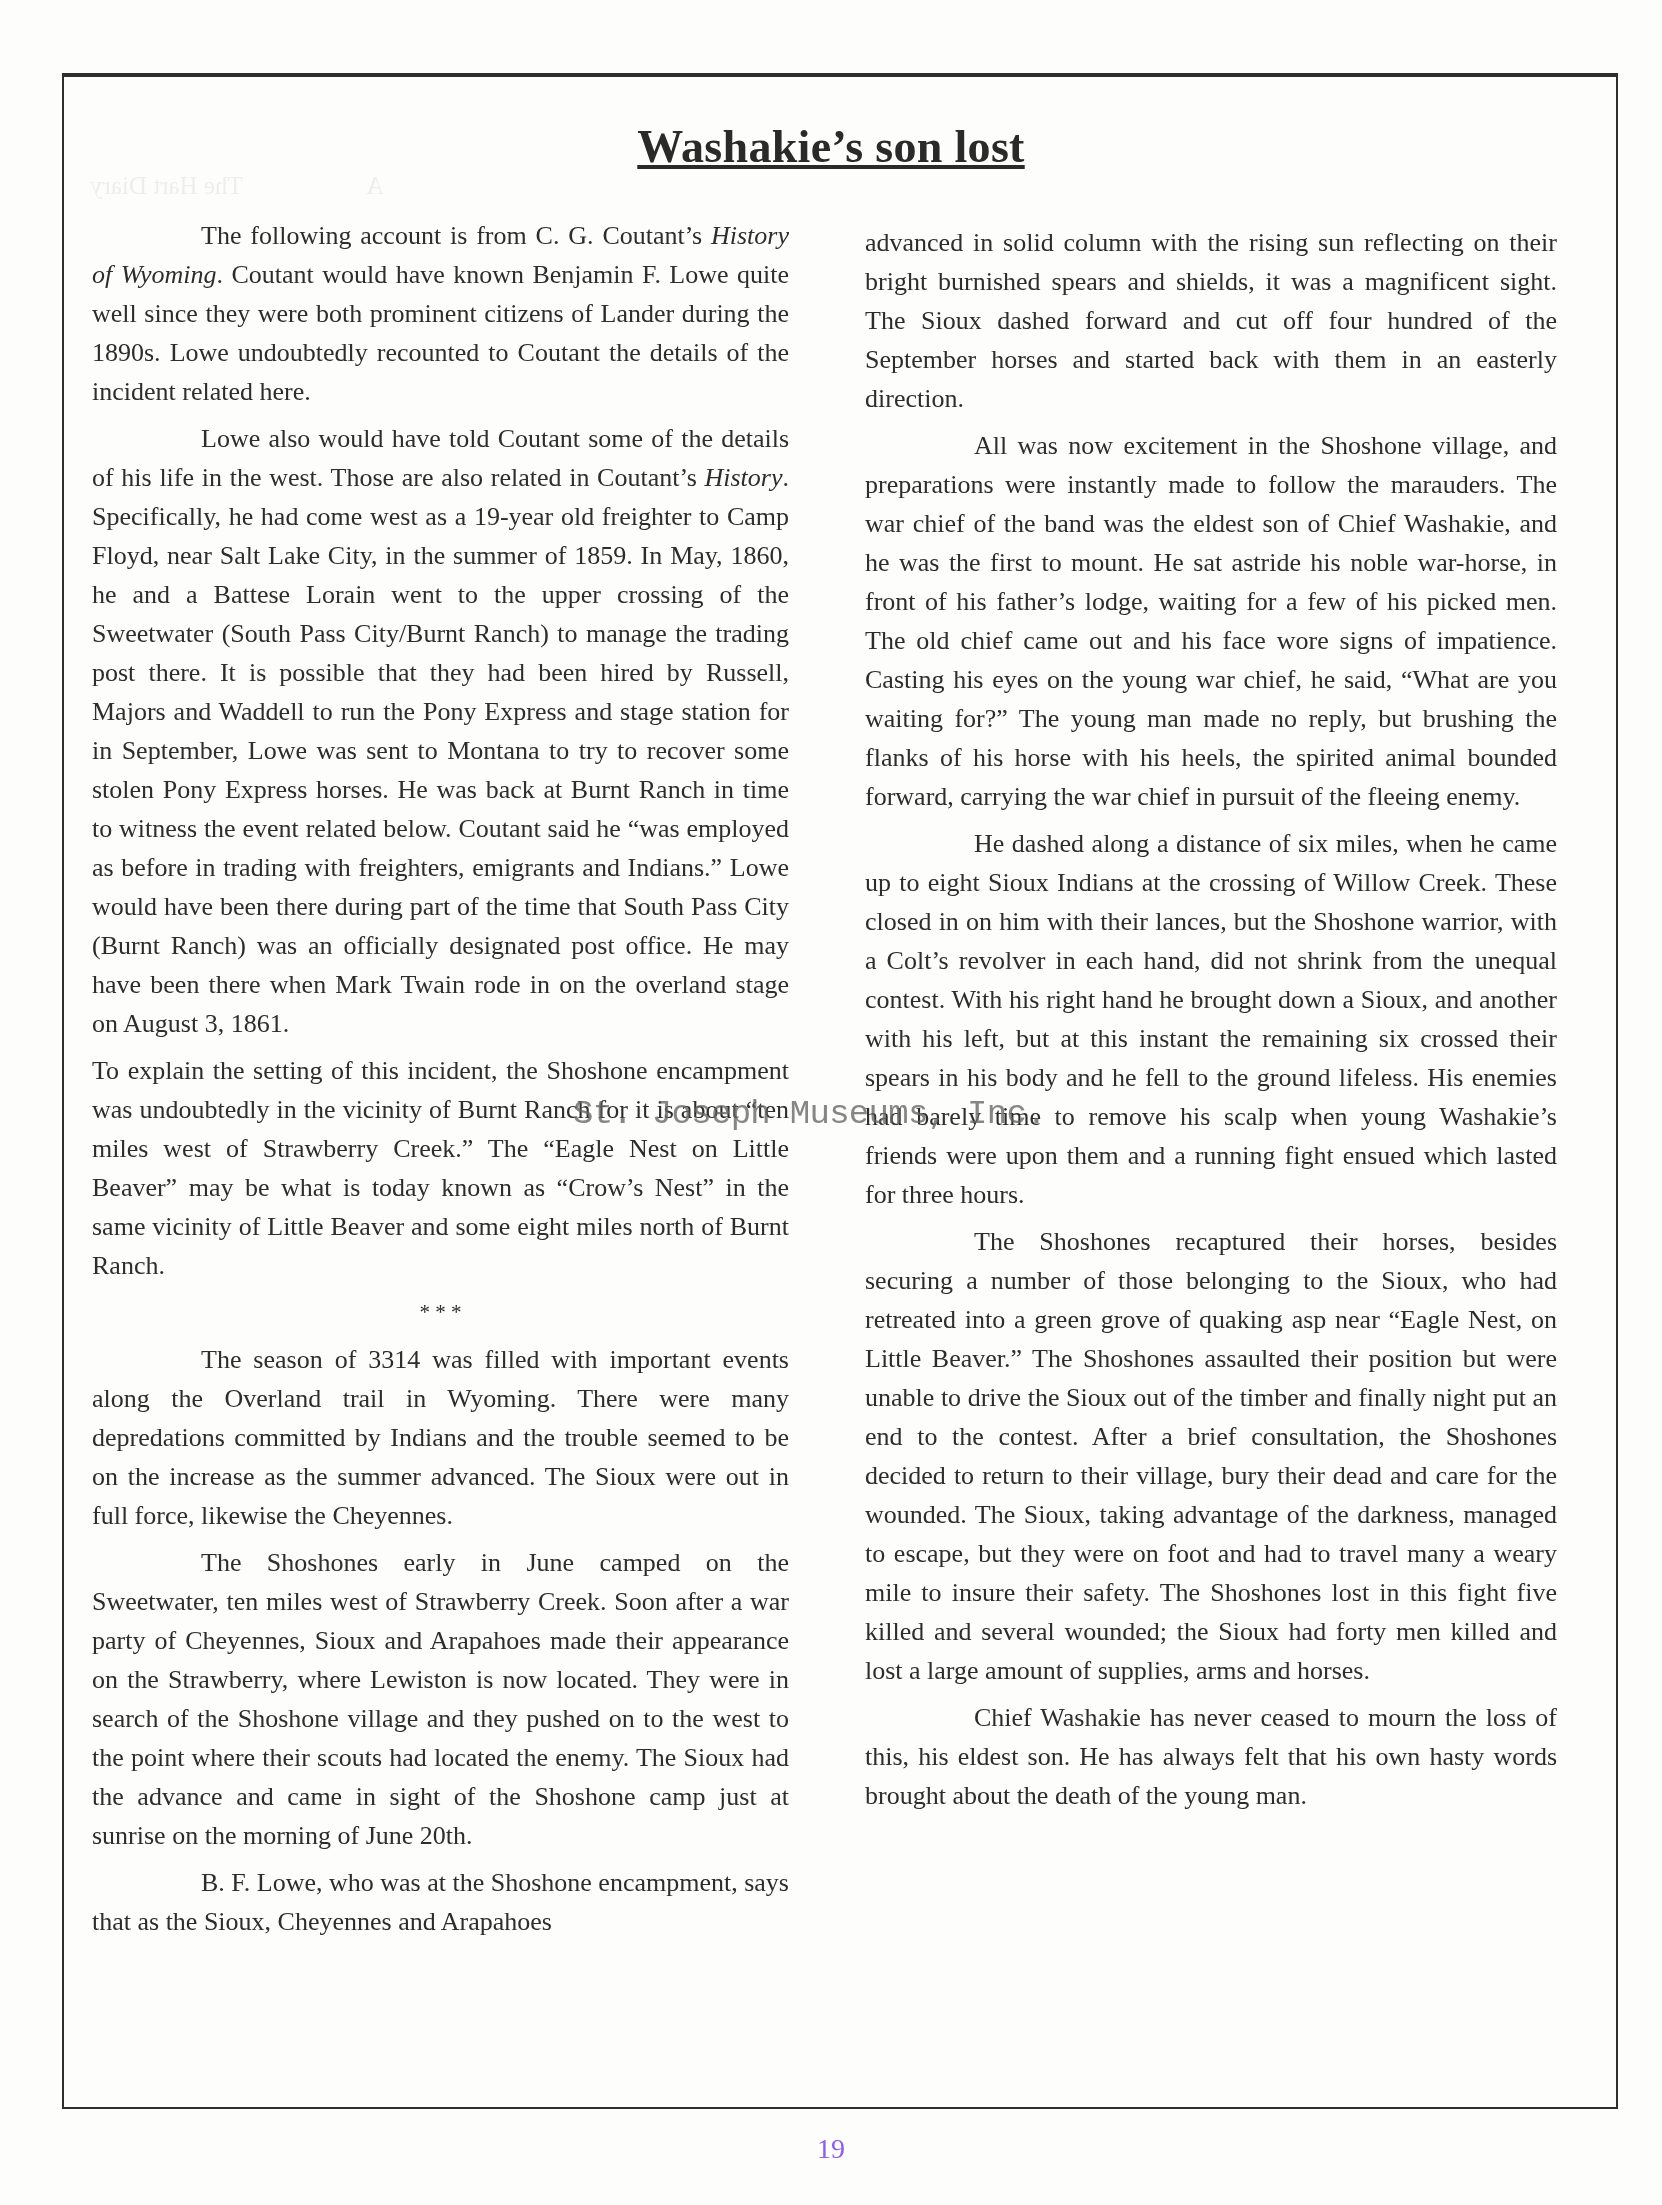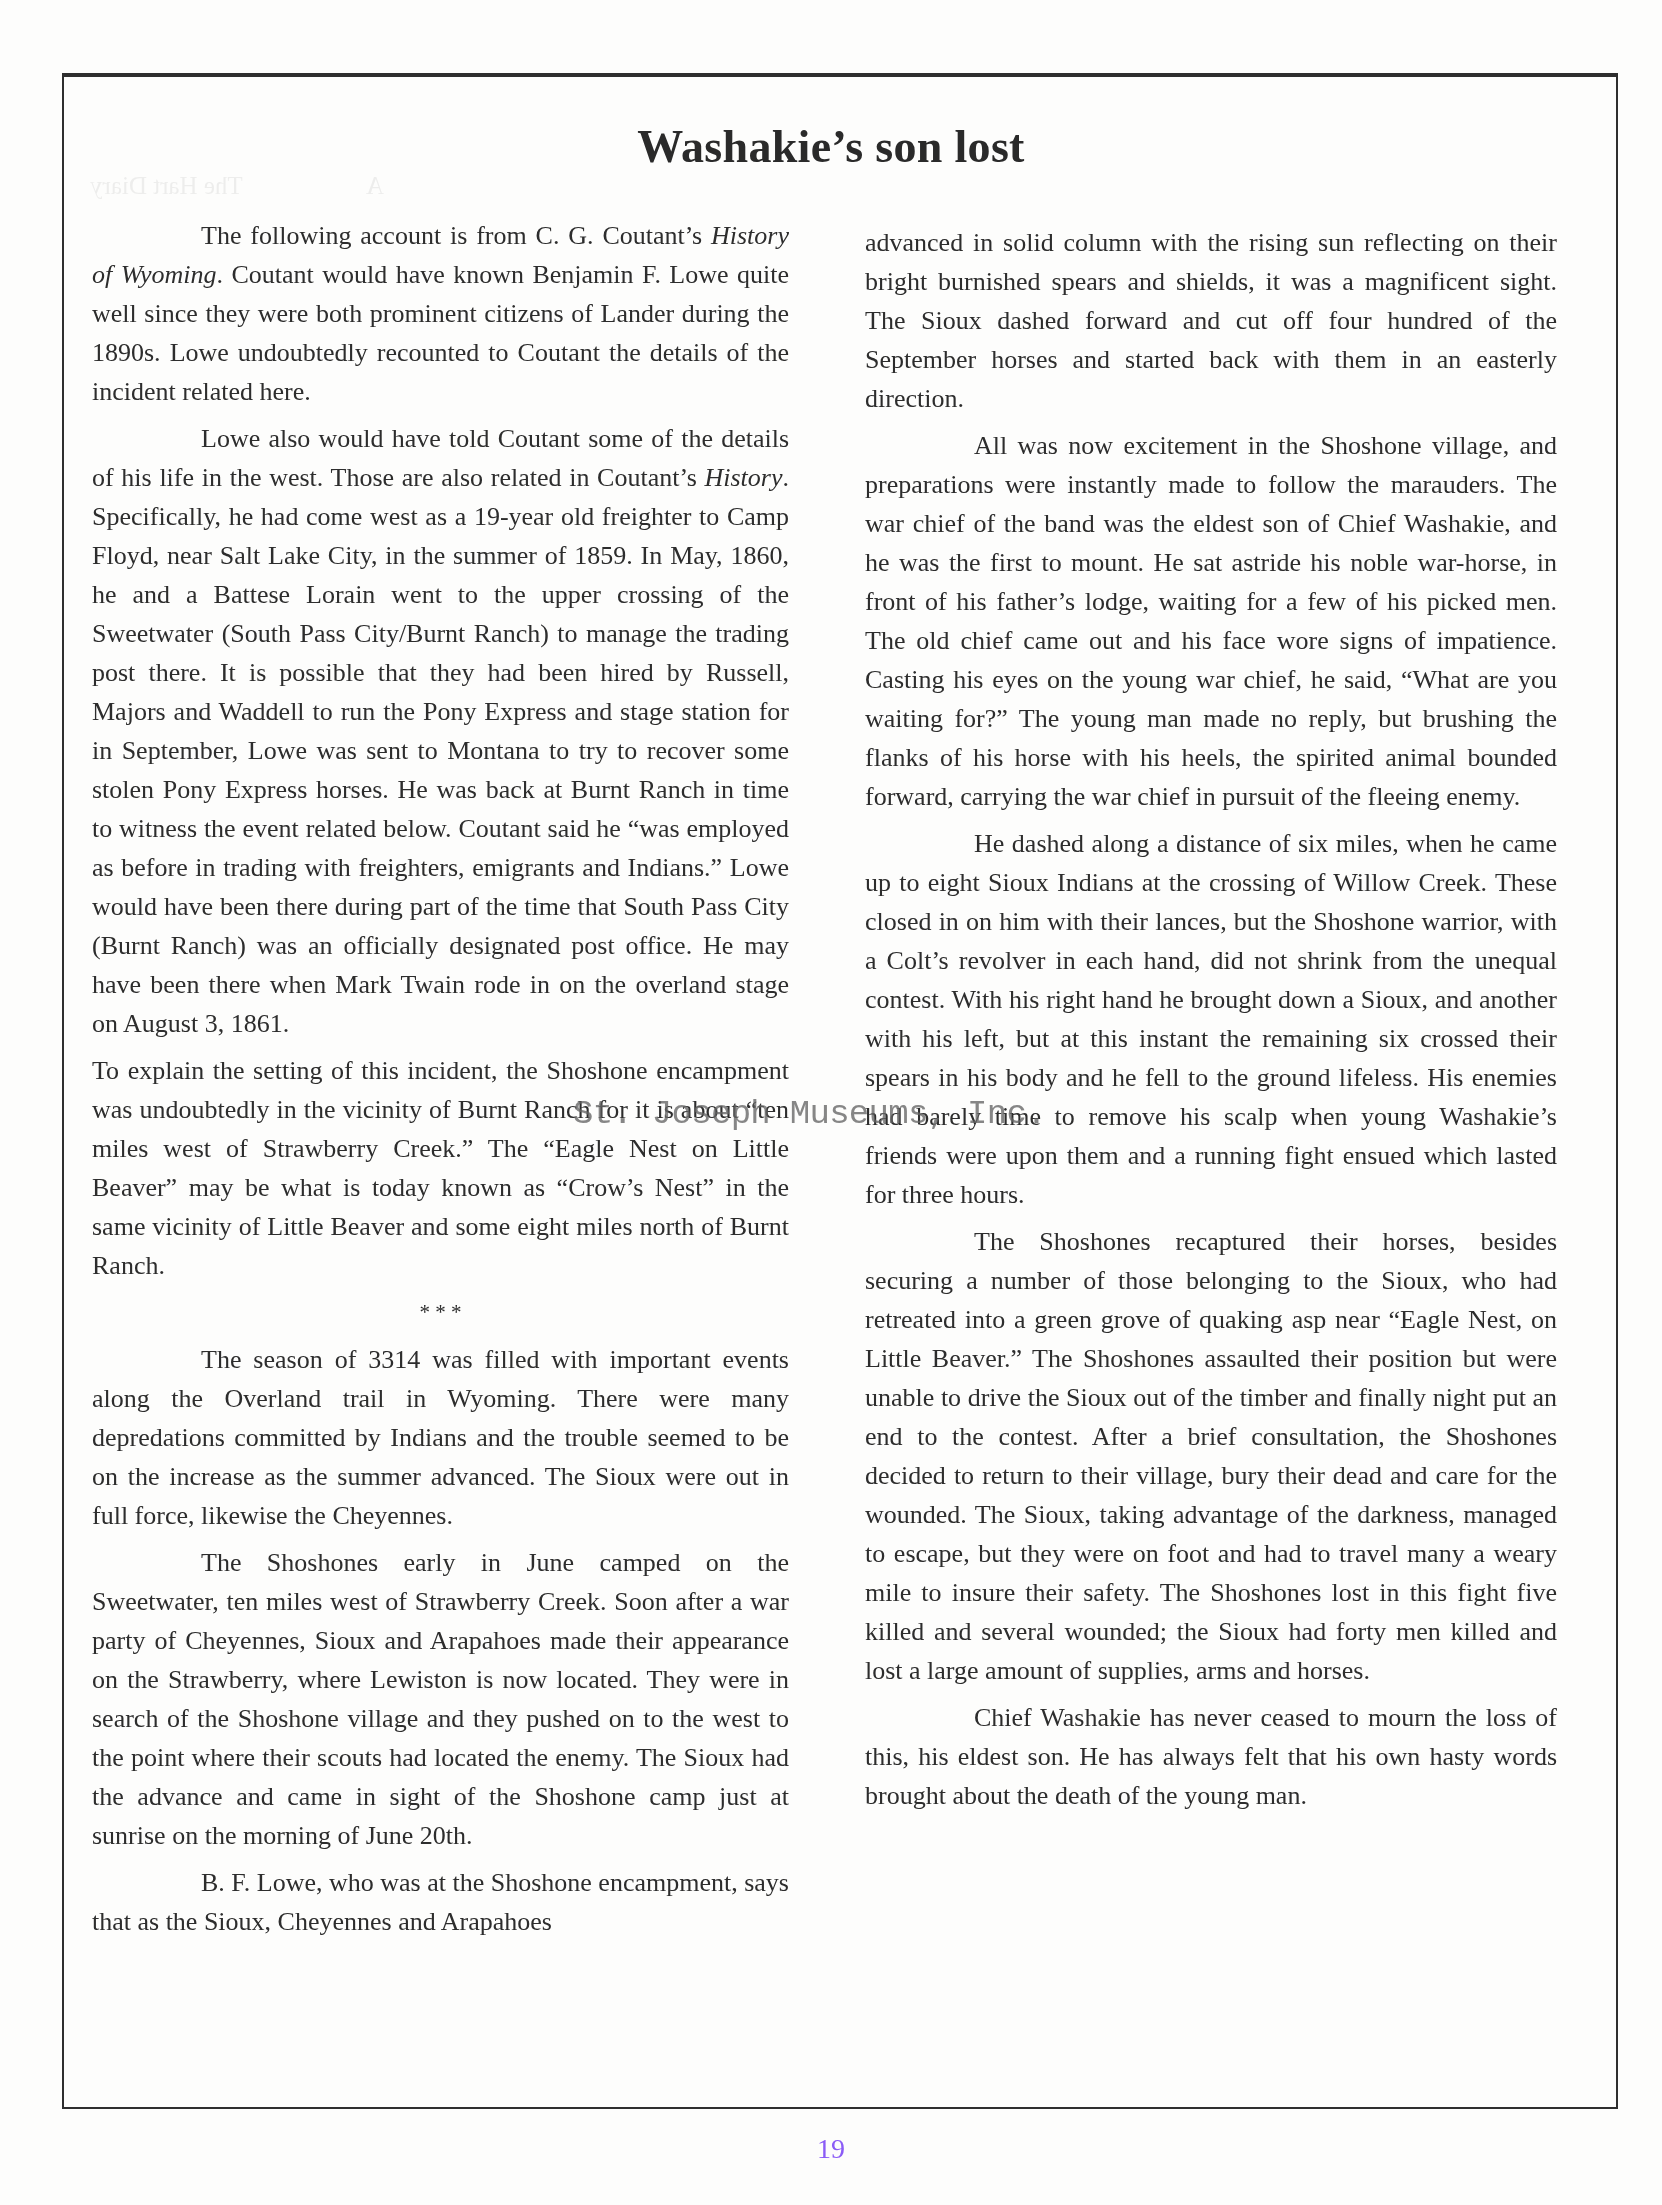--- a/index.html
+++ b/index.html
@@ -36,20 +36,21 @@
     left: 0; width: 100%;
     top: 119px;
     text-align: center;
     font-family: "Liberation Serif", "DejaVu Serif", serif;
     font-weight: bold;
     font-size: 46px;
     line-height: 55px;
     color: #2a2a2a;
     letter-spacing: 0.3px;
     margin: 0;
+    text-decoration: underline;
   }
   .col {
     position: absolute;
     top: 208px;
     width: 713px;
     font-size: 26px;
     line-height: 39px;
     text-align: justify;
     color: #2d2d2d;
   }

